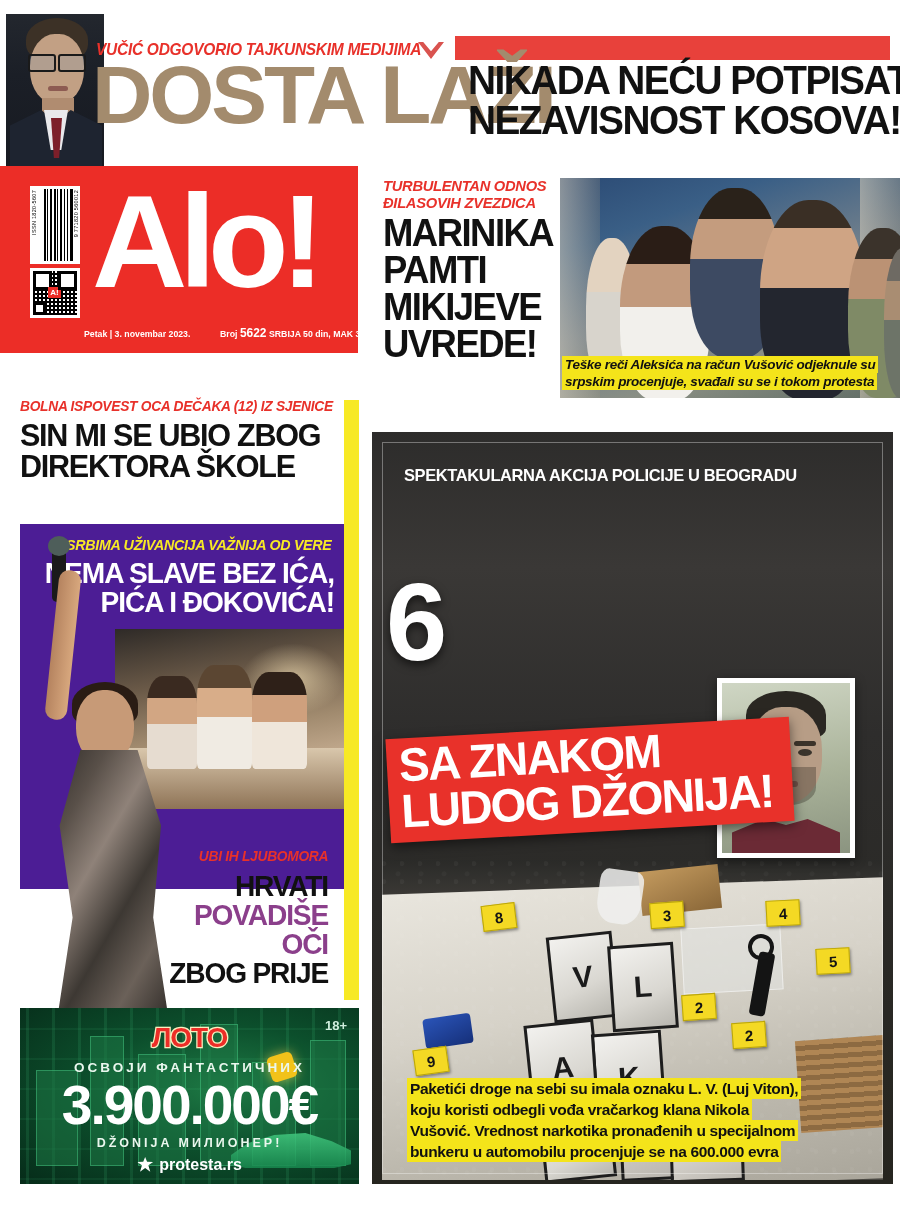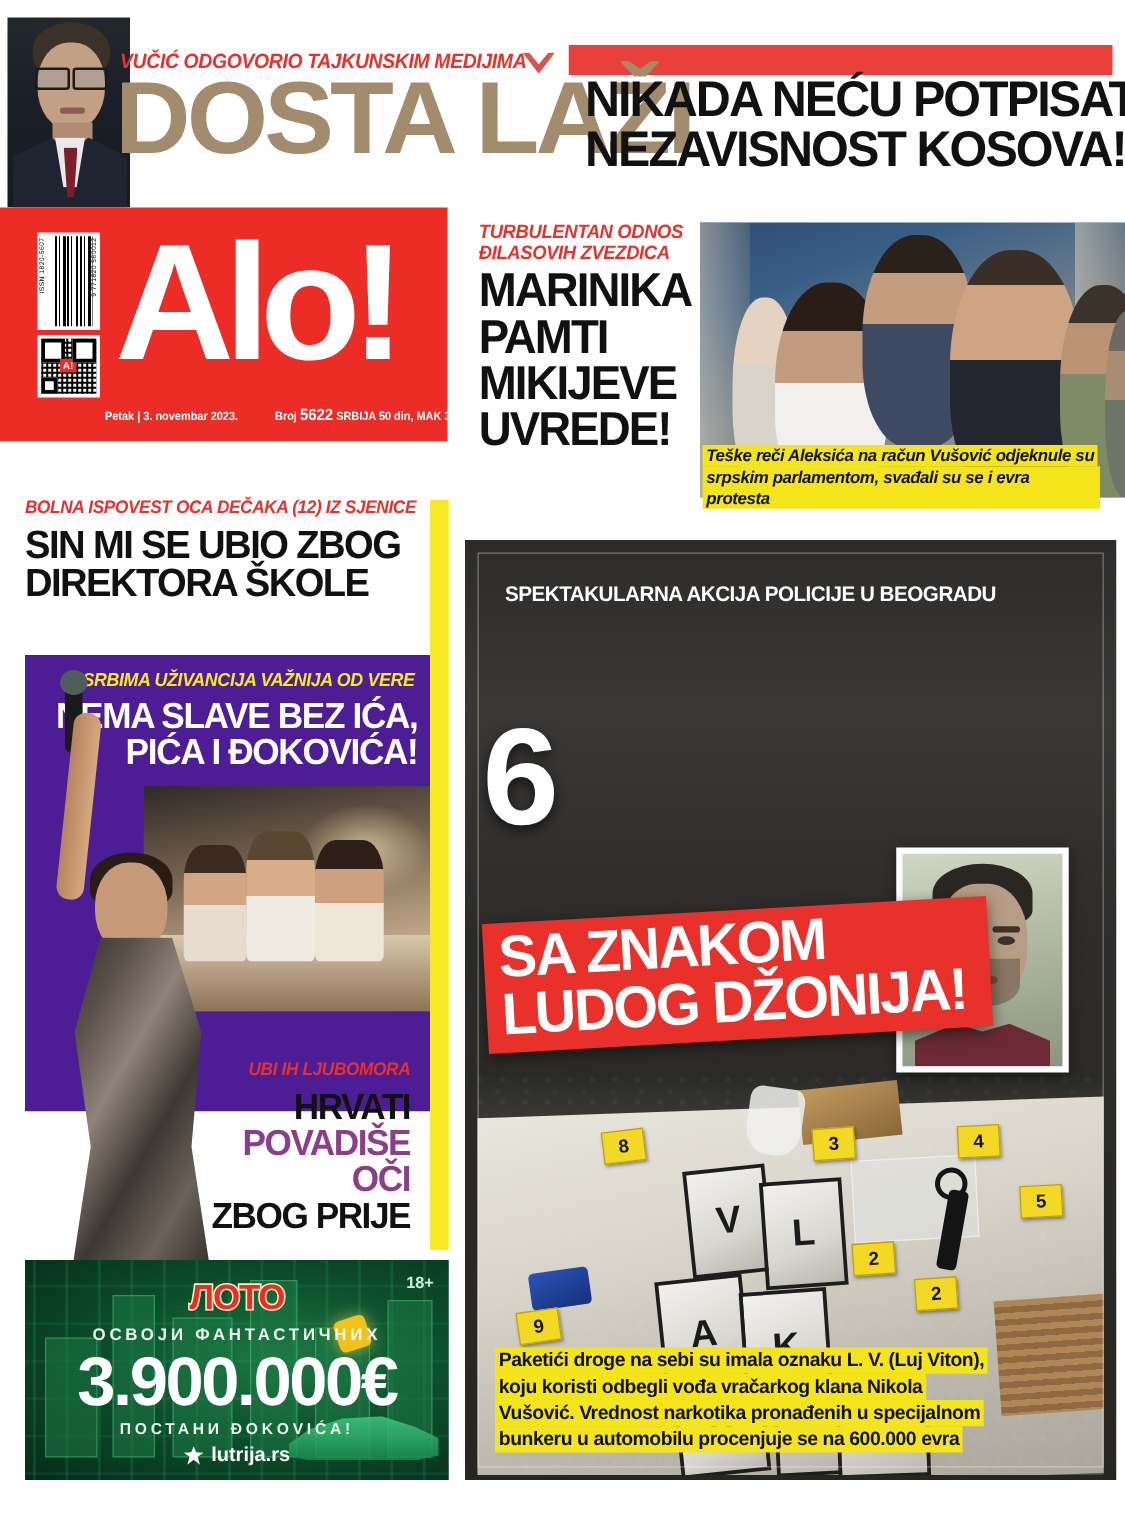--- a/index.html
+++ b/index.html
@@ -170,21 +170,21 @@
   .ck-photo { position:absolute; left:10px; top:428px; width:501px; height:320px; overflow:hidden;
     background: linear-gradient(180deg,#2a2a28 0%, #3c3a36 12%, #4a4842 100%); }
   .sheet { position:absolute; left:-4%; top:8%; width:108%; height:94%; background:linear-gradient(170deg,#e9e6de 0%, #d6d2c8 40%, #bdb9ae 70%, #a9a59a 100%); transform:rotate(-2deg); }
   .asphalt { position:absolute; left:0; top:0; width:100%; height:100%;
     background-image: radial-gradient(circle at 10% 20%, rgba(255,255,255,.08) 0 2px, transparent 3px),
                       radial-gradient(circle at 70% 60%, rgba(255,255,255,.06) 0 2px, transparent 3px);
     background-size: 18px 18px, 23px 23px; opacity:.5; }
   .brick { position:absolute; background:linear-gradient(160deg,#f2f1ee 0%, #d9d7d1 60%, #b9b7b0 100%); border:3px solid #1d1d1d; }
   .brick span { position:absolute; left:50%; top:50%; transform:translate(-50%,-50%); font-size:30px; font-weight:bold; color:#1b1b1b; }
   .evmark { position:absolute; width:34px; height:26px; background:#f4d924; border:1px solid #b9a40c; color:#141414; font-size:15px; font-weight:bold; text-align:center; line-height:26px; box-shadow:1px 2px 3px rgba(0,0,0,.4); }
-  .ck-cap { position:absolute; left:24px; bottom:22px; width:470px; z-index:8; }
+  .ck-cap { position:absolute; left:35px; bottom:22px; width:470px; z-index:8; }
   .ck-cap span { display:block; background:#f4e41a; color:#111; font-weight:bold; font-size:15.5px; line-height:21px; padding:0 3px; width:fit-content; letter-spacing:-.35px; }
 </style>
 </head>
 <body>
 
 <div class="page">
 
   <div class="topbanner">
     <div class="vucic-photo">
       <div class="vp-hair"></div>
@@ -247,21 +247,21 @@
       <div class="mkp-col" style="left:300px;"></div>
       <div class="mkp-person" style="left:26px;top:60px;width:52px;height:150px;background:linear-gradient(180deg,#e3d3c0 0 36%,#d8d4cc 36% 100%);"></div>
       <div class="mkp-person" style="left:60px;top:48px;width:90px;height:175px;background:linear-gradient(180deg,#2a1d16 0 22%,#c29a7d 22% 46%,#f2f0ec 46% 100%);"></div>
       <div class="mkp-person" style="left:130px;top:10px;width:90px;height:170px;background:linear-gradient(180deg,#2a221a 0 18%,#c49c7e 18% 42%,#3d4a62 42% 100%);"></div>
       <div class="mkp-person" style="left:200px;top:22px;width:105px;height:200px;background:linear-gradient(180deg,#3a2f25 0 14%,#cfa484 14% 44%,#23262f 44% 100%);"></div>
       <div class="mkp-person" style="left:288px;top:50px;width:70px;height:170px;background:linear-gradient(180deg,#3b332b 0 18%,#bb9274 18% 42%,#7f8a66 42% 100%);"></div>
       <div class="mkp-person" style="left:324px;top:70px;width:40px;height:150px;background:linear-gradient(180deg,#6e6a63 0 22%,#a98d72 22% 48%,#6d7468 48% 100%);"></div>
     </div>
     <div class="mk-cap">
       <span>Teške reči Aleksića na račun Vušović odjeknule su</span>
-      <span>srpskim parlamentom, svađali su se i evra protesta</span>
+      <span>srpskim procenjuje, svađali su se i tokom protesta</span>
     </div>
   </div>
 
   <div class="sjenica">
     <div class="sj-kicker">BOLNA ISPOVEST OCA DEČAKA (12) IZ SJENICE</div>
     <div class="sj-head">
       <div>SIN MI SE UBIO ZBOG</div>
       <div>DIREKTORA ŠKOLE</div>
     </div>
   </div>
@@ -307,24 +307,24 @@
     <div class="lt-b" style="left:118px;width:48px;height:112px;"></div>
     <div class="lt-b" style="left:180px;width:38px;height:142px;"></div>
     <div class="lt-b" style="left:232px;width:44px;height:104px;"></div>
     <div class="lt-b" style="left:290px;width:36px;height:126px;"></div>
     <div class="lt-car"></div>
     <div class="lt-coin"></div>
     <div class="lt-18">18+</div>
     <div class="lt-logo">ЛОТО</div>
     <div class="lt-sub">ОСВОЈИ ФАНТАСТИЧНИХ</div>
     <div class="lt-amount">3.900.000€</div>
-    <div class="lt-cta">ПОСТАНИ ĐOKOVIĆA!</div>
+    <div class="lt-cta">DŽONIJA МИЛИОНЕР!</div>
     <div class="lt-brand">
       <span class="lt-clover"></span>
-      <span>lutrija.rs</span>
+      <span>protesta.rs</span>
     </div>
   </div>
 
   <div class="coke">
     <div class="coke-frame"></div>
 
     <div class="ck-kicker">SPEKTAKULARNA AKCIJA POLICIJE U BEOGRADU</div>
 
     <div class="ck-six">6</div>
 

